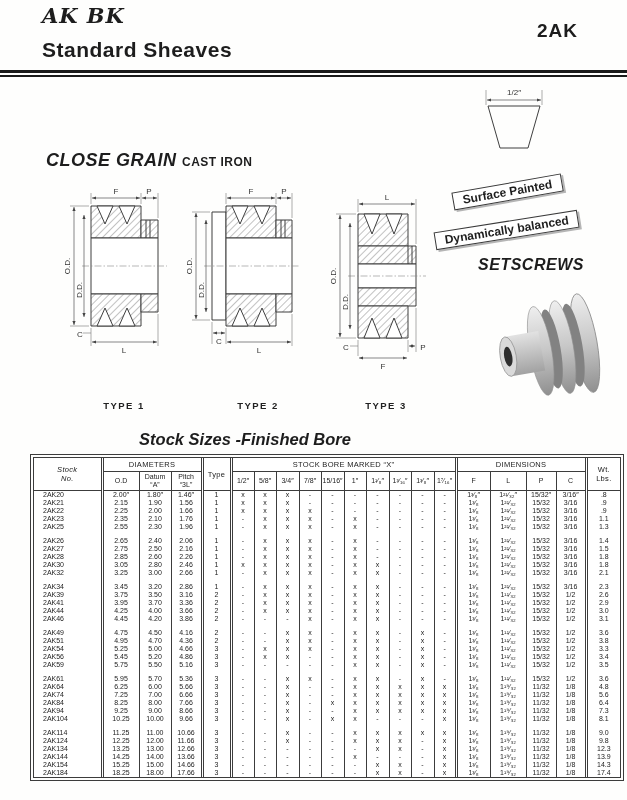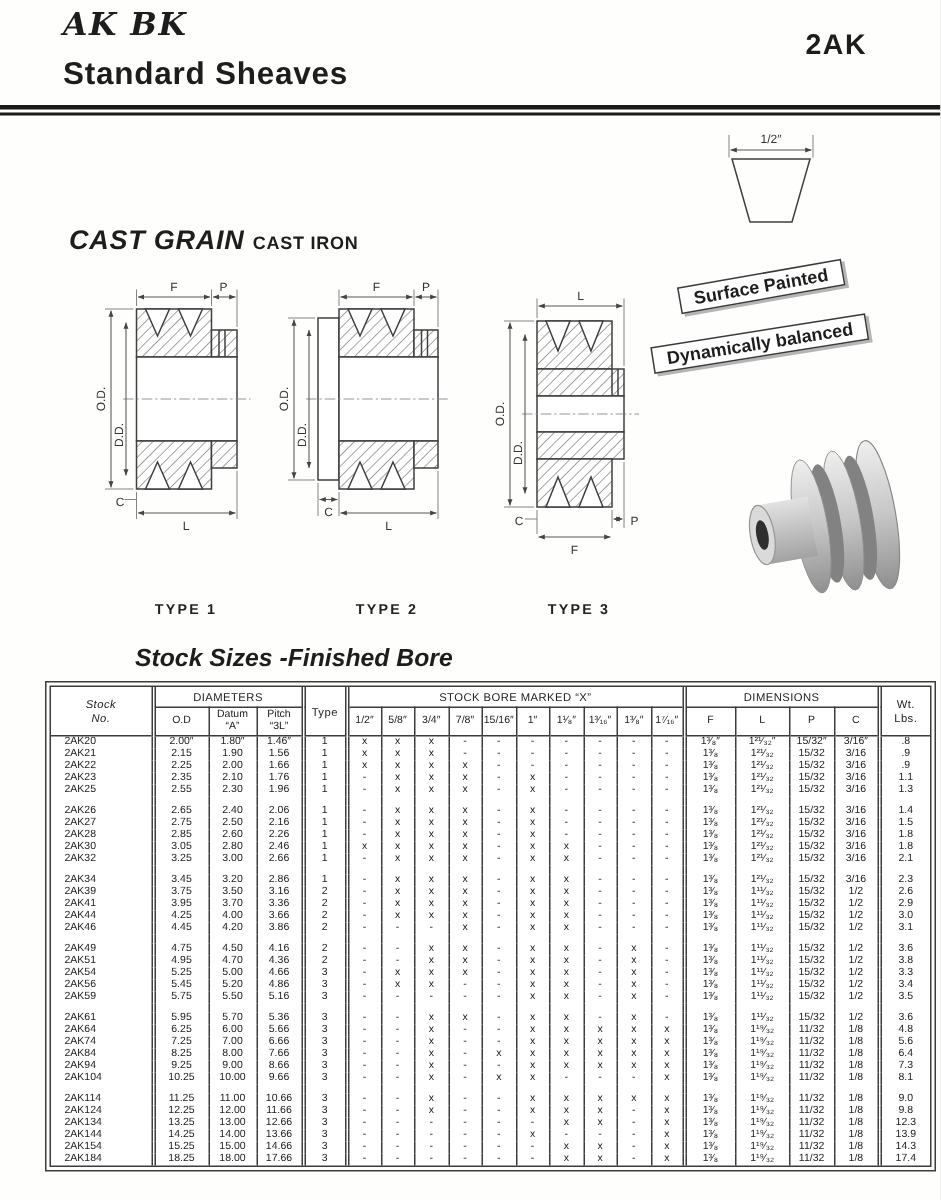--- a/index.html
+++ b/index.html
@@ -25,21 +25,21 @@
 
   
   .ribbon{border:1.5px solid #3a3a3a;background:#fff;padding:1px 9px;font-weight:700;font-size:12px;
           white-space:nowrap;box-shadow:2px 2px 0 #b5b5b5;display:inline-block}
   #ribbon1{left:452px;top:182px;transform:rotate(-10deg)}
   #ribbon2{left:434px;top:220px;transform:rotate(-9deg)}
   .setscrews{left:436px;top:256px;width:190px;text-align:center;font-style:italic;font-weight:800;
              font-size:16px;line-height:17px;letter-spacing:.5px}
 
   
-  .tbl-title{left:90px;top:430px;width:310px;font-style:italic;font-weight:700;font-size:16.5px}
+  .tbl-title{left:90px;top:430px;width:310px;text-align:center;font-style:italic;font-weight:700;font-size:16.5px}
   .tblwrap{left:33px;top:457px;border:1px solid #3c3c3c;outline:1px solid #3c3c3c;outline-offset:2px;background:#fff}
   table{border-collapse:collapse;table-layout:fixed;width:586px;color:#222}
   th,td{padding:0;text-align:center;font-weight:400;overflow:hidden}
   thead th{border-bottom:1px solid #3c3c3c}
   tr.h1 th{height:13px;font-size:7.5px;letter-spacing:.3px}
   tr.h2 th{height:18px;font-size:7px;line-height:8px}
   th.part-h{font-style:italic}
   td{font-size:7px;line-height:8px;height:8px;white-space:nowrap}
   td.part{text-align:left;padding-left:9px}
   .pre{white-space:pre-line}
@@ -59,21 +59,21 @@
 </head>
 <body>
 
 <div class="page">
 
   <div class="abs" id="brand">AK BK</div>
   <div class="abs" id="subtitle">Standard  Sheaves</div>
   <div class="abs" id="code">2AK</div>
   <div class="abs rule"></div>
 
-  <div class="abs grain"><span class="cg">CAST GRAIN </span><span class="ci">CAST IRON</span></div>
+  <div class="abs grain"><span class="cg">CLOSE GRAIN </span><span class="ci">CAST IRON</span></div>
 
   <svg class="abs" style="left:474px;top:86px" width="82" height="74" viewBox="0 0 82 74">
     <defs>
       <marker id="ar" viewBox="0 0 10 10" refX="10" refY="5" markerWidth="6" markerHeight="6" orient="auto-start-reverse">
         <path d="M0,1L10,5L0,9z" fill="#444"></path>
       </marker>
       <pattern id="xhat" patternUnits="userSpaceOnUse" width="6" height="6">
         <rect width="6" height="6" fill="#fff"></rect>
         <line x1="0" y1="0" x2="6" y2="6" stroke="#666" stroke-width="0.7"></line>
         <line x1="6" y1="0" x2="0" y2="6" stroke="#666" stroke-width="0.7"></line>
@@ -203,20 +203,21 @@
       <line class="dim" x1="323" y1="182" x2="371" y2="182"></line>
       <text class="dl" x="347" y="193" text-anchor="middle">F</text>
       <text class="tl" x="350" y="233" text-anchor="middle">TYPE 3</text>
     </g>
   </svg>
 
   <div class="abs" id="ribbon1"><span class="ribbon">Surface  Painted</span></div>
   <div class="abs" id="ribbon2"><span class="ribbon">Dynamically balanced</span></div>
 
   <div class="abs setscrews">
+    <div>SETSCREWS</div>
   </div>
 
   <svg class="abs" style="left:466px;top:288px" width="158" height="132" viewBox="0 0 158 132">
     <defs>
       <linearGradient id="g1" x1="0" y1="0" x2="0" y2="1">
         <stop offset="0" stop-color="#efefef"></stop>
         <stop offset="0.5" stop-color="#c7c7c7"></stop>
         <stop offset="1" stop-color="#8f8f8f"></stop>
       </linearGradient>
       <linearGradient id="g2" x1="0" y1="0" x2="0" y2="1">

